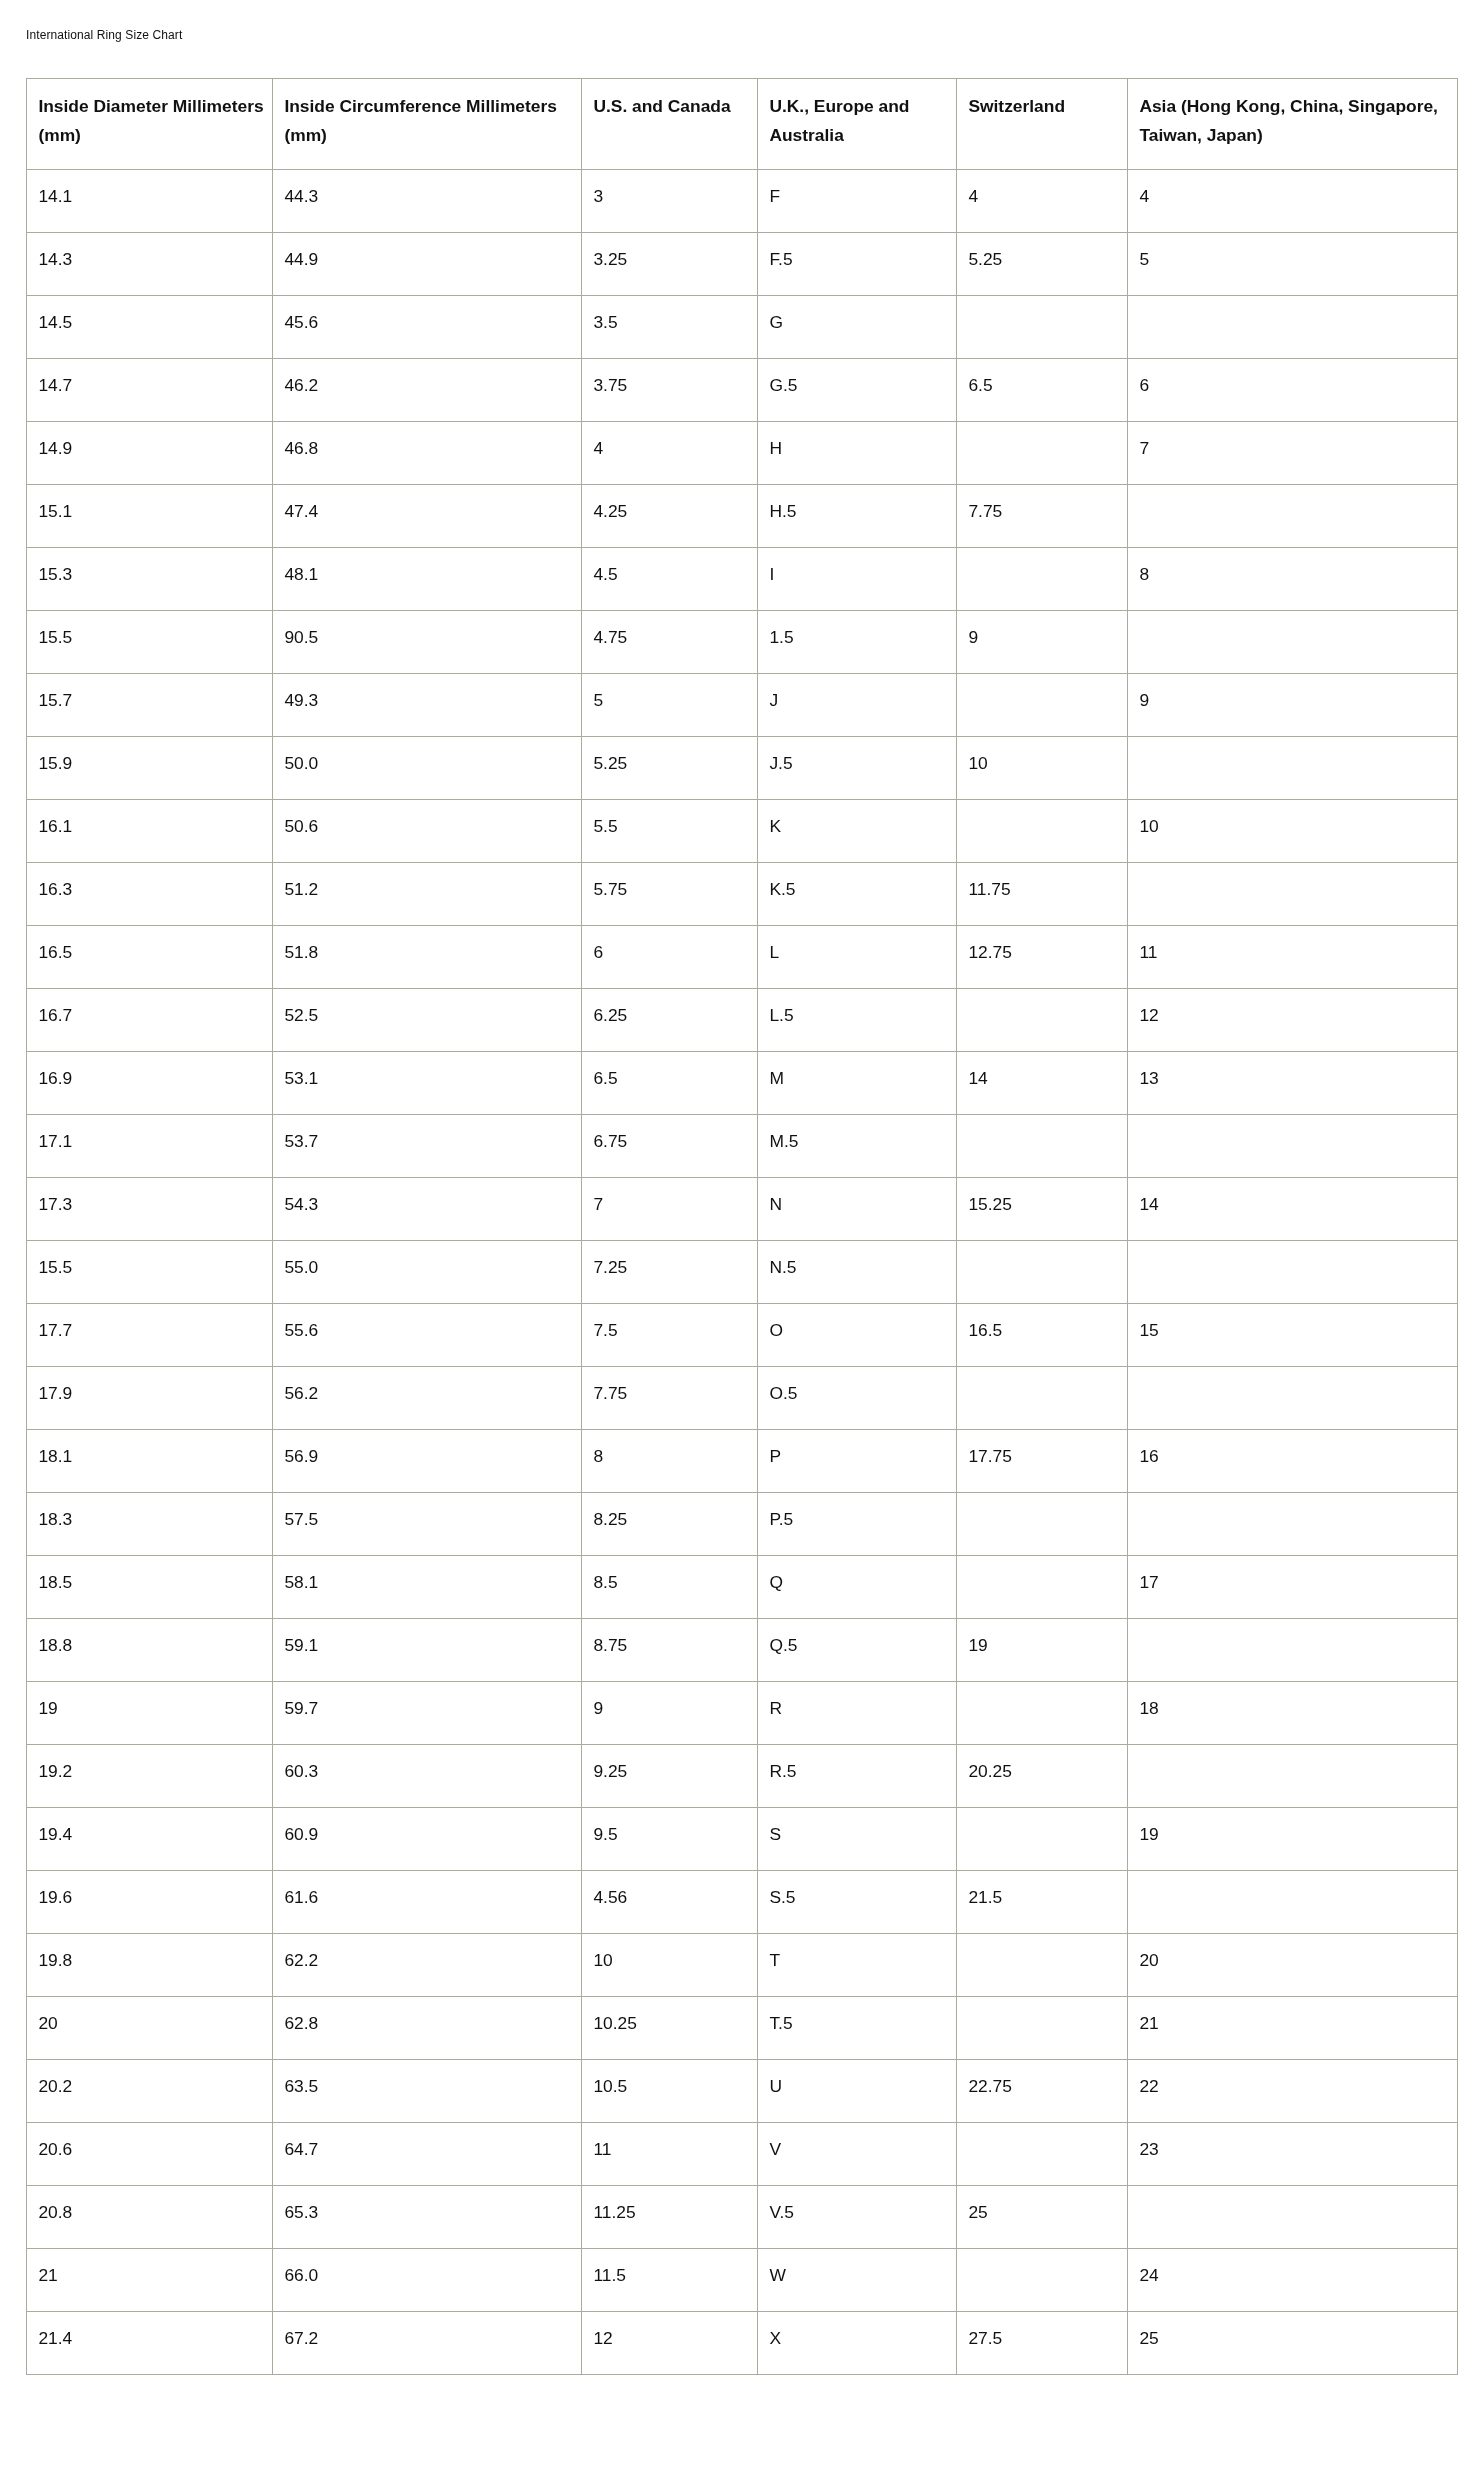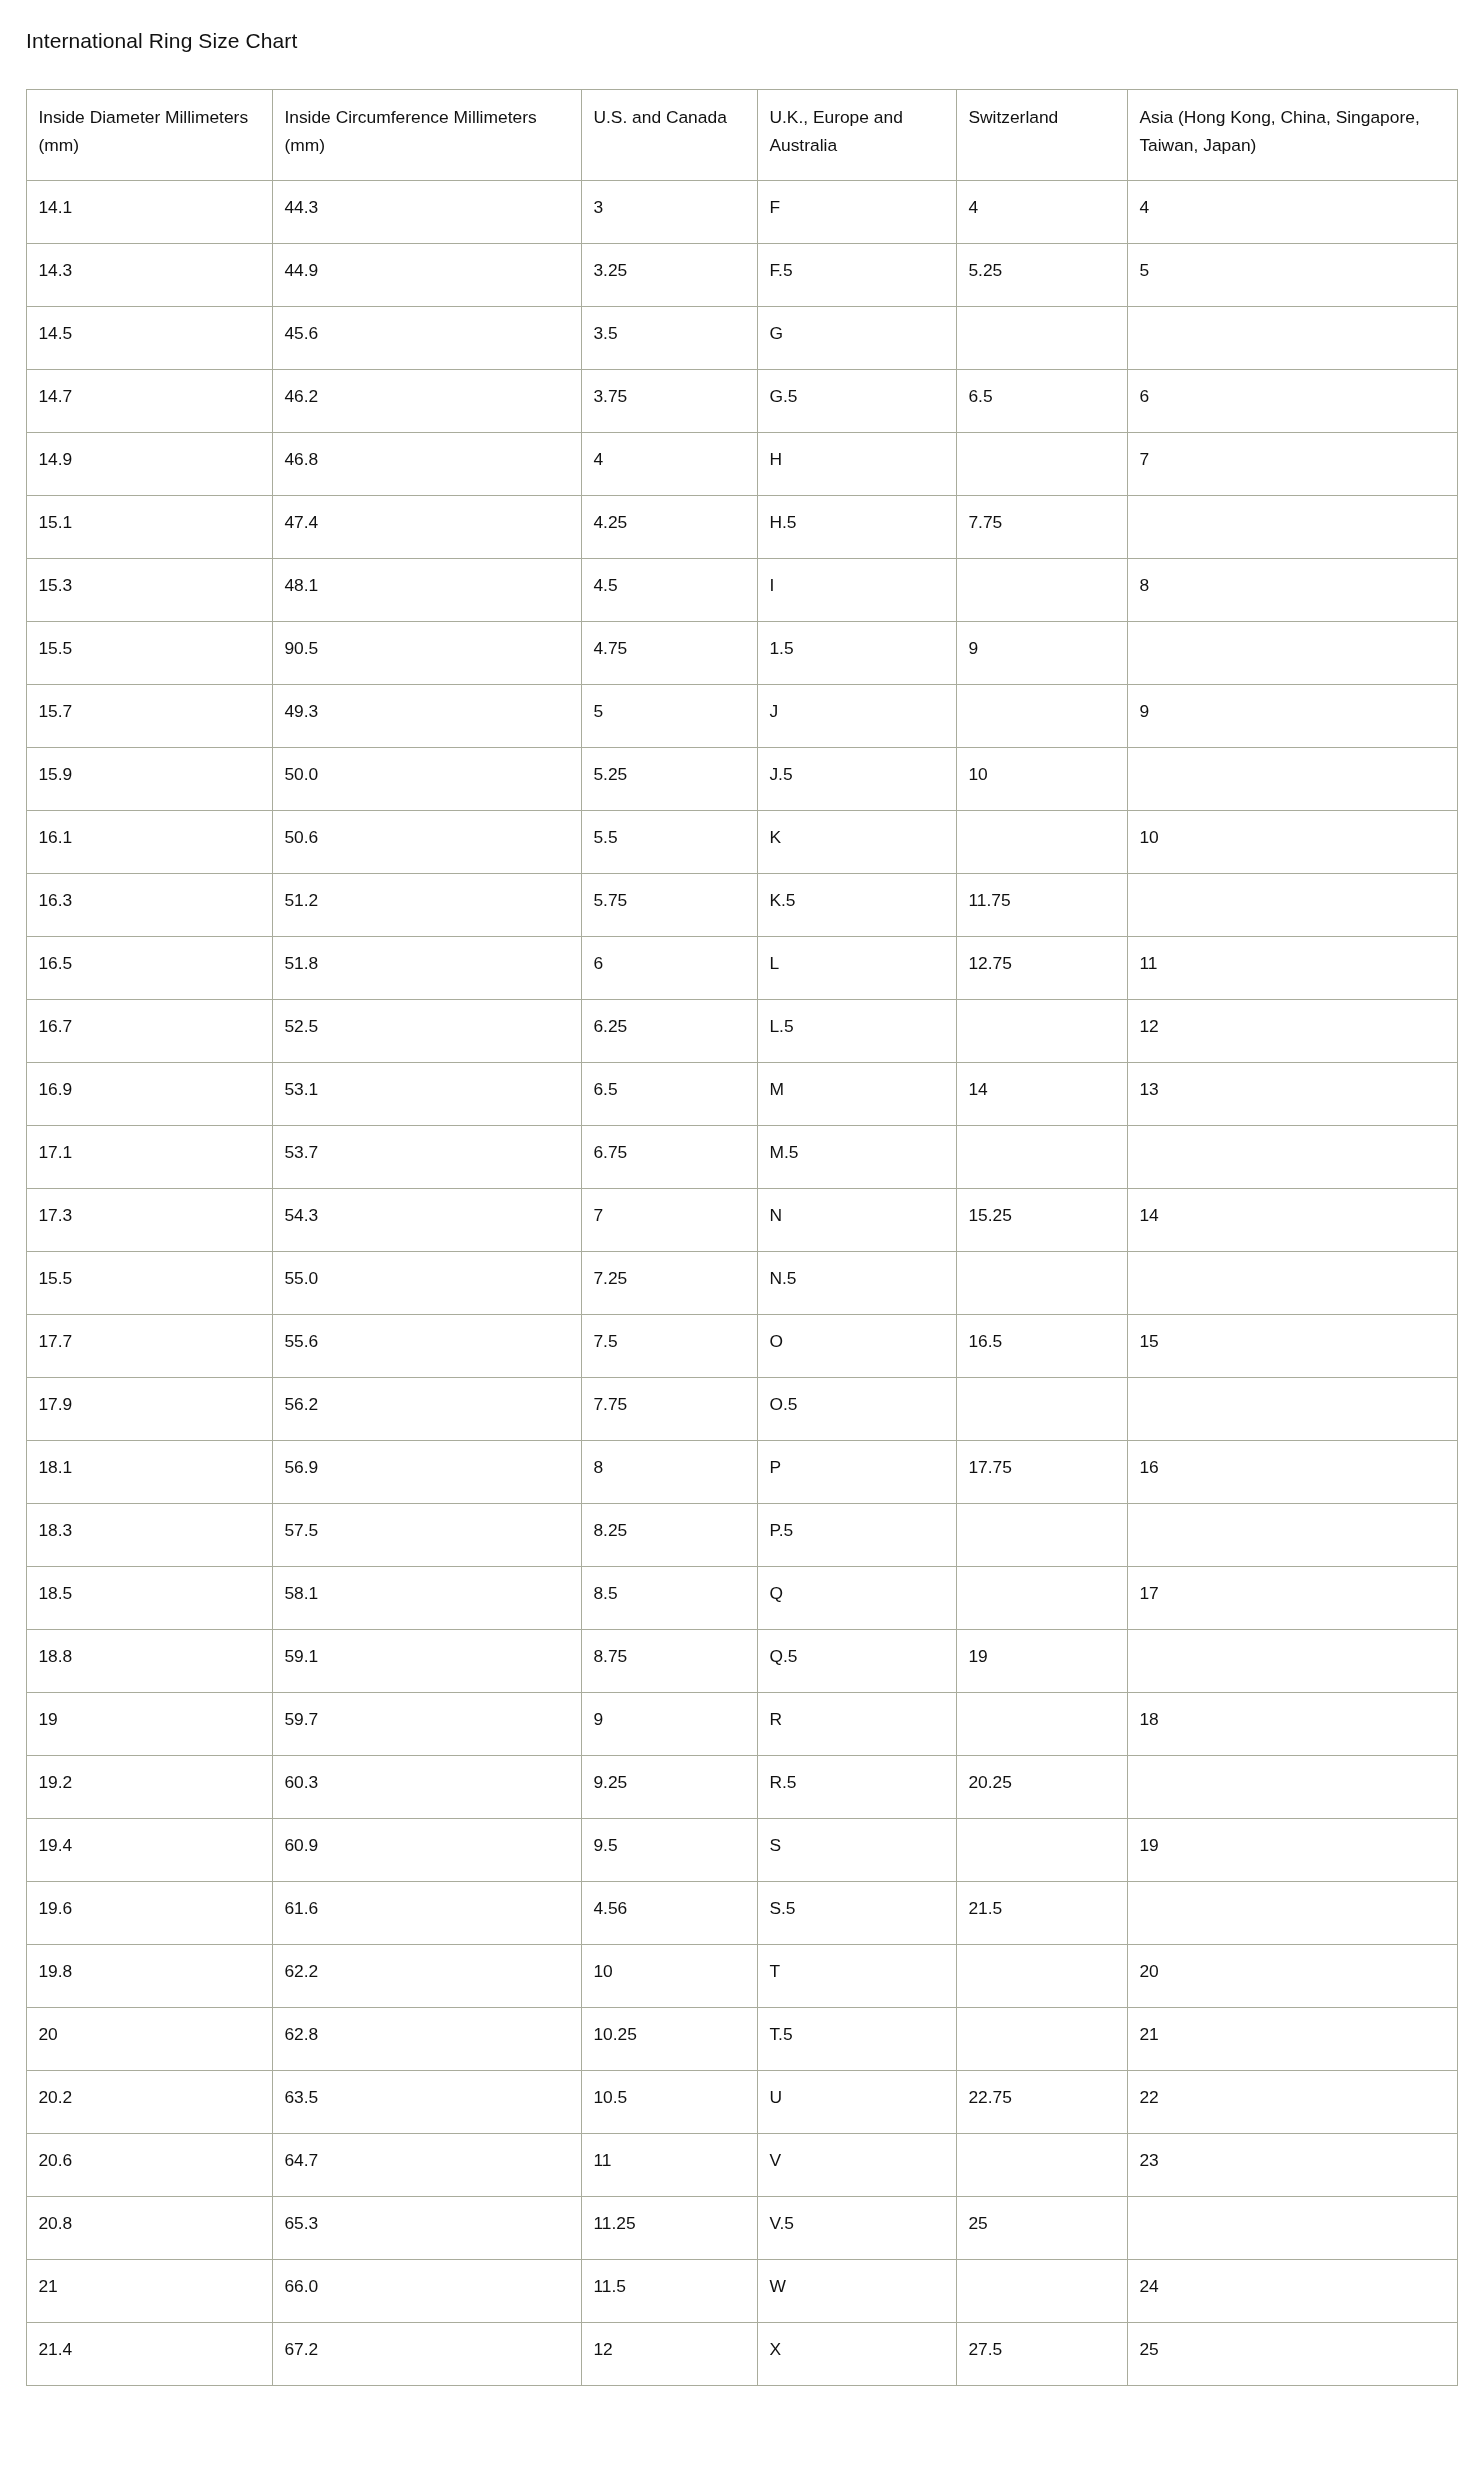--- a/index.html
+++ b/index.html
@@ -18,21 +18,21 @@
     position: relative;
     width: 1481px;
     min-height: 2957px;
     background: #ffffff;
     box-sizing: border-box;
   }
 
   #page-title {
     margin: 0;
     padding: 28px 0 0 26px;
-    font-size: 21px;
+    font-size: 12px;
     font-weight: normal;
     line-height: 1.2;
     letter-spacing: 0.1px;
     color: #111111;
   }
 
   #table-wrap {
     padding: 36px 26px 0 26px;
   }
 
@@ -60,20 +60,21 @@
     line-height: 1.62;
     padding: 13px 0 13px 11.4px;
     color: #111111;
     background: #ffffff;
     word-wrap: break-word;
   }
 
   table.size-chart thead th {
     height: 91px;
     box-sizing: border-box;
+    font-weight: bold;
   }
 
   table.size-chart tbody td {
     height: 63px;
     box-sizing: border-box;
     padding-top: 12px;
     padding-bottom: 12px;
   }
 
   table.size-chart td.empty { }

